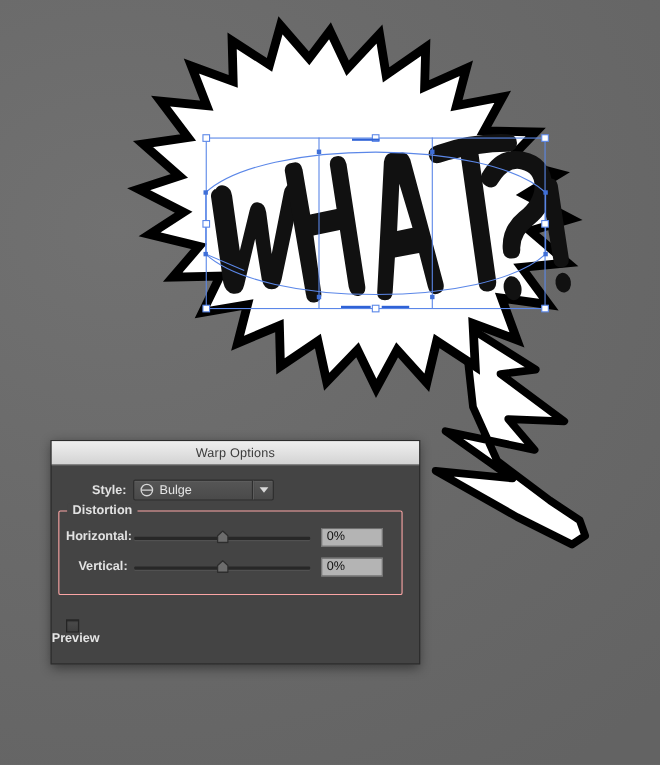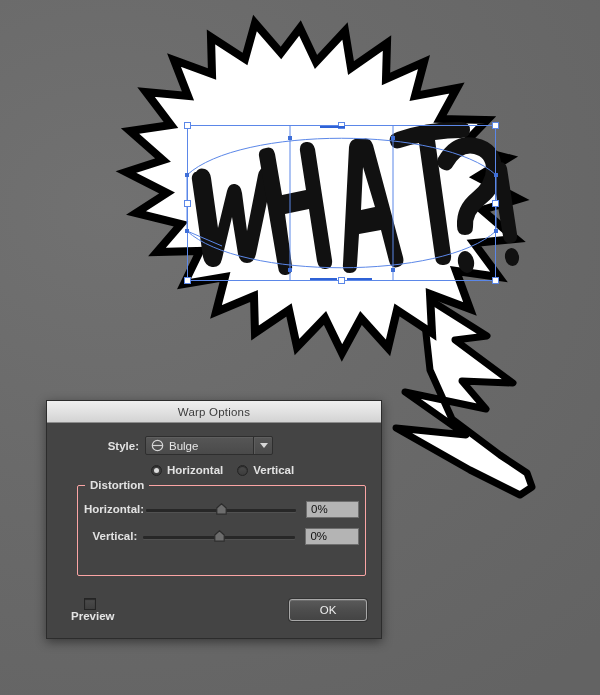--- a/index.html
+++ b/index.html
@@ -55,21 +55,21 @@
     background: linear-gradient(180deg, #efefef 0%, #e3e3e3 45%, #d3d3d3 100%);
     border-bottom: 1px solid #8c8c8c;
     display: flex;
     align-items: center;
     justify-content: center;
     color: #3b3b3b;
     font-size: 11.5px;
     letter-spacing: .2px;
   }
   .dlg-body {
-    padding: 13px 14px 16px 24px;
+    padding: 13px 14px 16px 0;
   }
 
   .row {
     display: flex;
     align-items: center;
     margin-bottom: 9px;
   }
   .lbl {
     color: #e2e2e2;
     font-size: 11.5px;
@@ -382,69 +382,55 @@
             <line x1="1.6" y1="7" x2="12.4" y2="7" stroke="#d5d5d5" stroke-width="1.3"></line>
           </svg>
           <span class="sel-text">Bulge</span>
           <span class="divider"></span>
           <span class="arrowbox">
             <span class="caret"></span>
           </span>
         </div>
       </div>
 
-      <div class="row">
-        <div class="lbl lbl-col"></div>
-        <div class="radios">
-          <label class="radio-item">
-            <span class="radio on"></span>
-            <span class="radio-label">Horizontal</span>
-          </label>
-          <label class="radio-item">
-            <span class="radio"></span>
-            <span class="radio-label">Vertical</span>
-          </label>
-        </div>
-      </div>
 
 
       <div class="fieldset">
         <span class="legend">Distortion</span>
 
         <div class="row">
           <div class="lbl fs-lbl-col">Horizontal:</div>
           <div class="slider">
             <div class="track"></div>
             <svg class="thumb" style="left:50%;" viewBox="0 0 11 12">
               <path d="M5.5 0.7 L10.2 5 L10.2 11.2 L0.8 11.2 L0.8 5 Z" fill="#6d6d6d" stroke="#2d2d2d" stroke-width="1.2" stroke-linejoin="round"></path>
             </svg>
           </div>
           <div class="numfield">
             <span class="val">0%</span>
           </div>
         </div>
 
-        <div class="row" style="margin-bottom:20px;">
+        <div class="row" style="margin-bottom:6px;">
           <div class="lbl fs-lbl-col">Vertical:</div>
           <div class="slider">
             <div class="track"></div>
             <svg class="thumb" style="left:50%;" viewBox="0 0 11 12">
               <path d="M5.5 0.7 L10.2 5 L10.2 11.2 L0.8 11.2 L0.8 5 Z" fill="#6d6d6d" stroke="#2d2d2d" stroke-width="1.2" stroke-linejoin="round"></path>
             </svg>
           </div>
           <div class="numfield">
             <span class="val">0%</span>
           </div>
         </div>
       </div>
 
       <div class="footer">
         <label class="radio-item" style="margin-right:0;flex-direction:column;">
           <span class="check"></span>
           <span class="check-label">Preview</span>
         </label>
         <span class="spacer"></span>
-        <div class="btn default">OK</div>
       </div>
 
     </div>
   </div>
 </div>
 
 </body></html>

